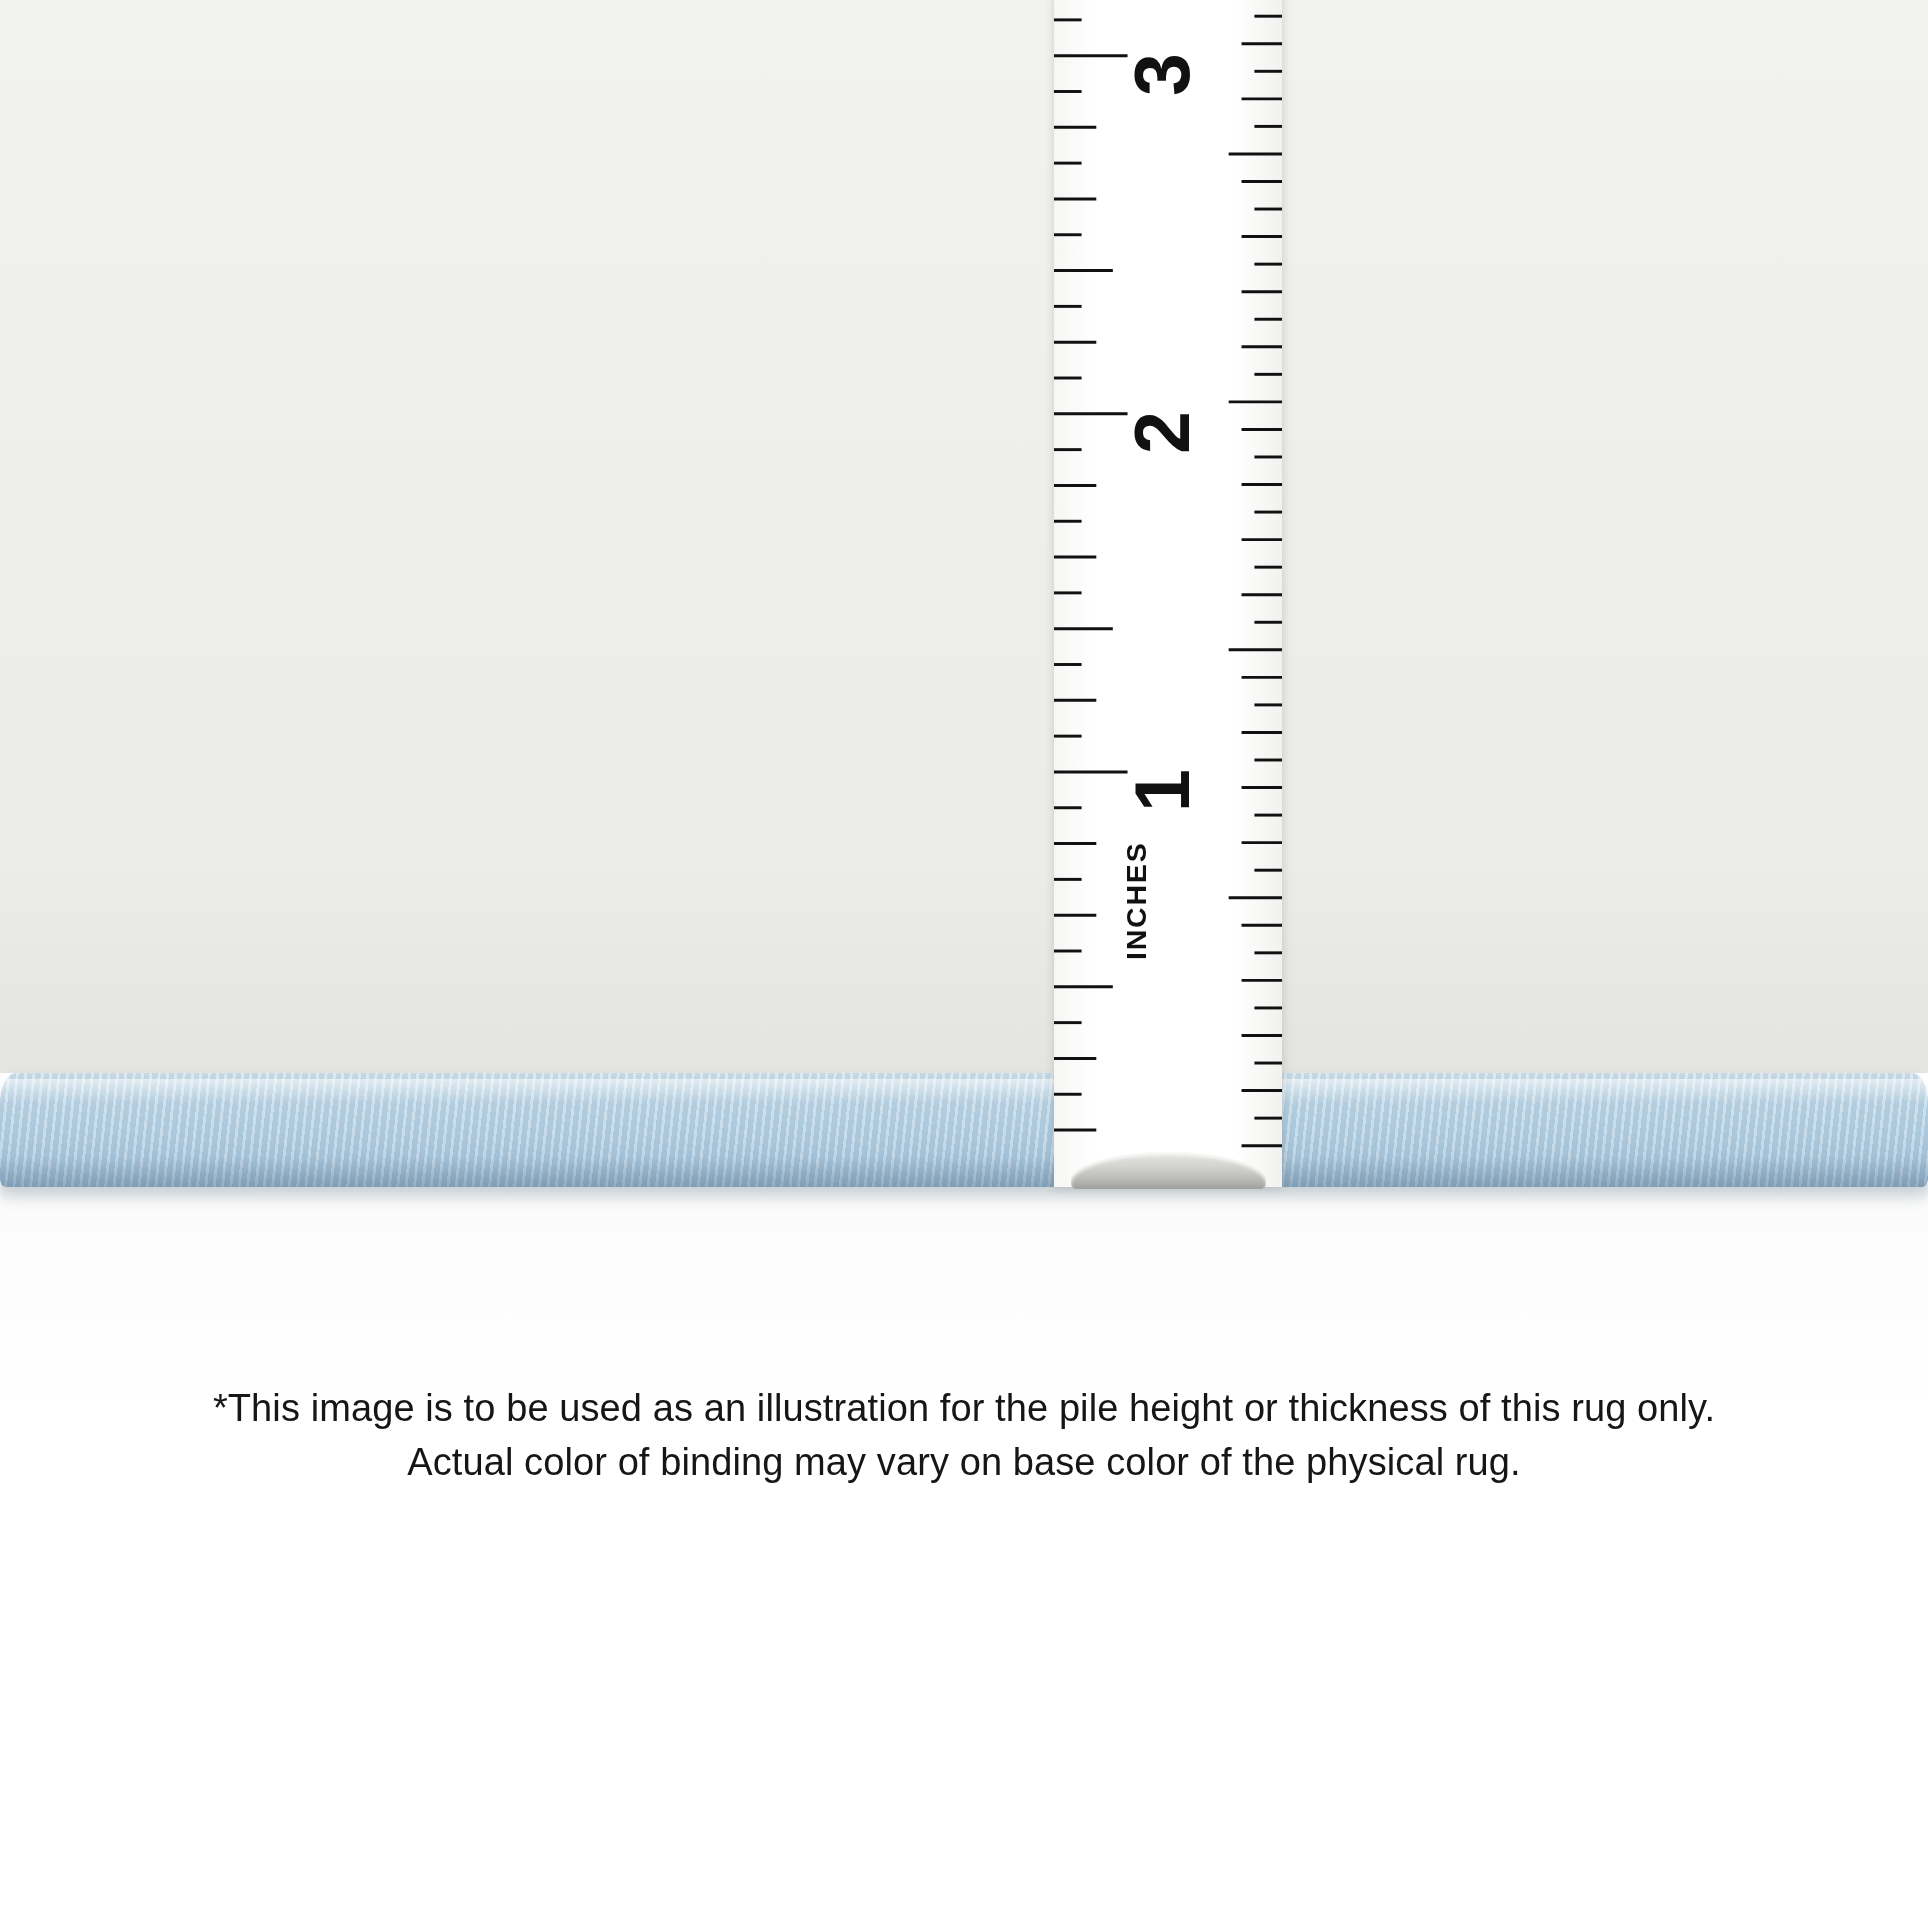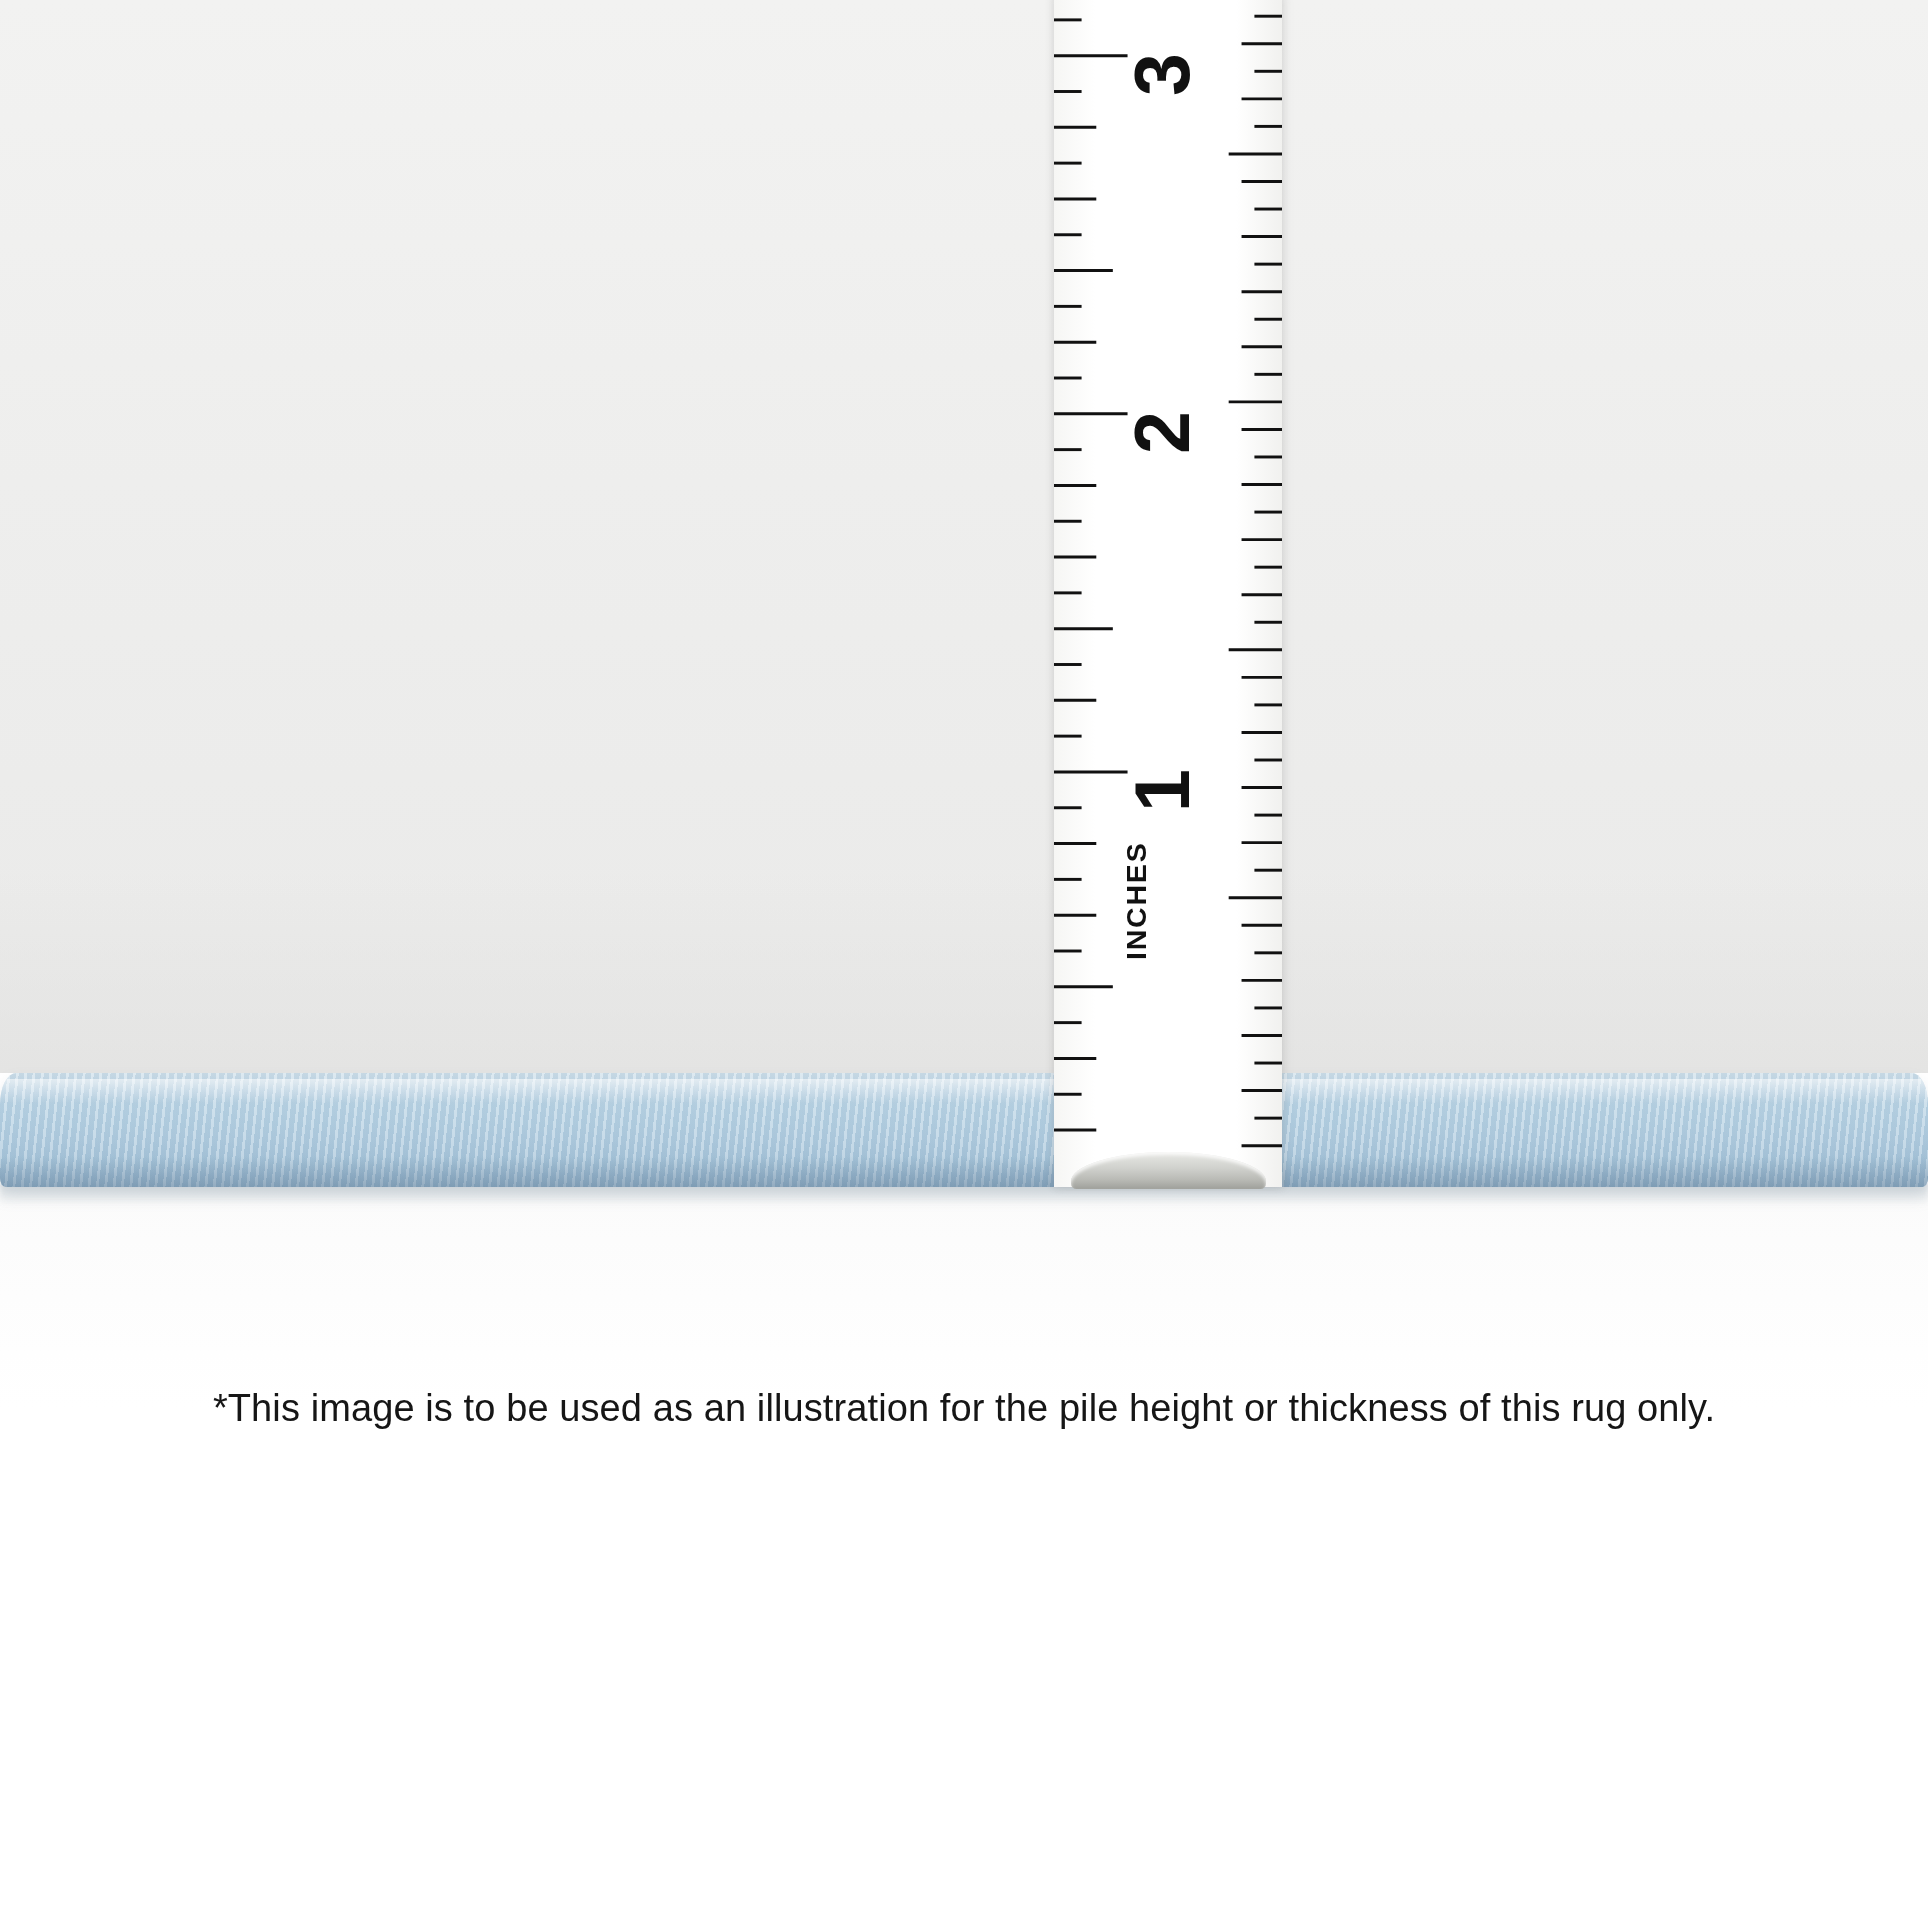--- a/index.html
+++ b/index.html
@@ -286,16 +286,17 @@
 
     <div class="label-inches" style="left: 66px; top: 964px; transform: rotate(-90deg); transform-origin: left top; white-space: nowrap;">INCHES</div>
 
     <div class="tip">
       <div class="metal"></div>
     </div>
   </div>
 
   <div class="caption">
     <span class="line">*This image is to be used as an illustration for the pile height or thickness of this rug only.</span>
+    <span class="line">Actual color of binding may vary on base color of the physical rug.</span>
   </div>
 
 </div>
 
 
 </body></html>

